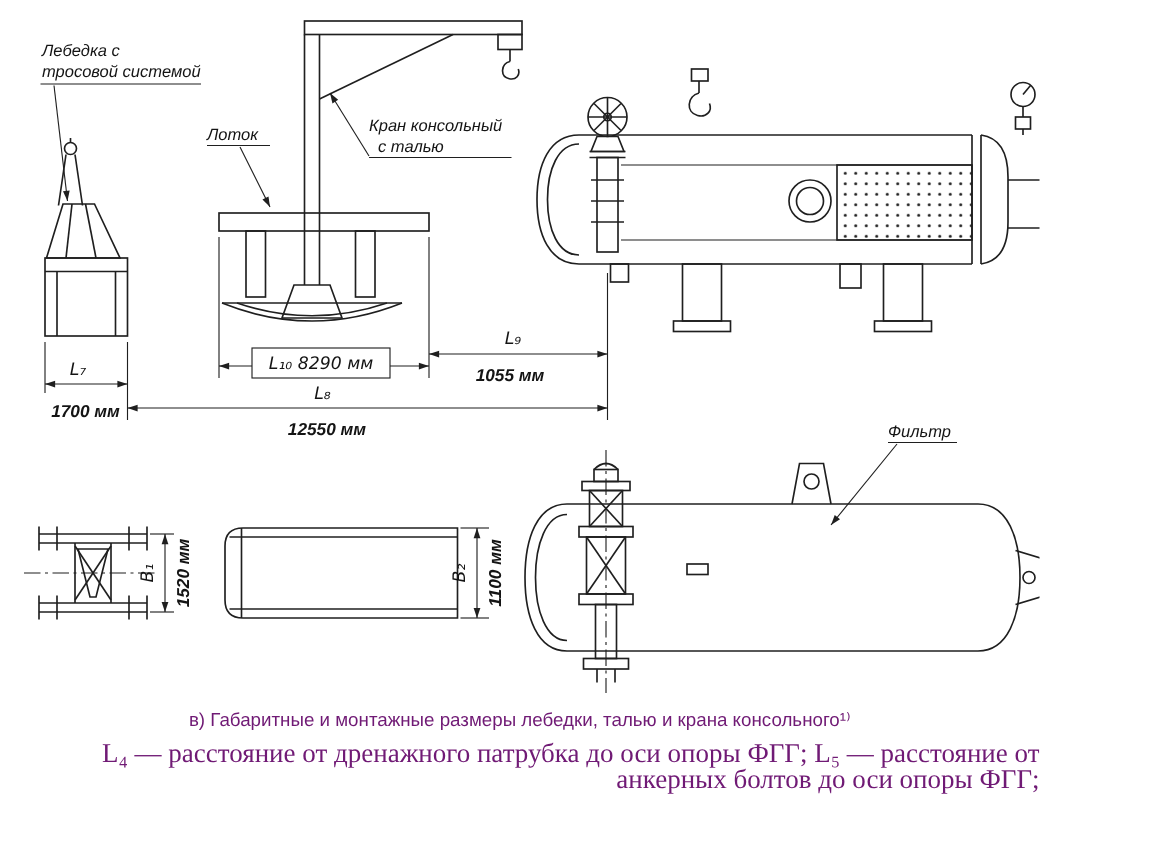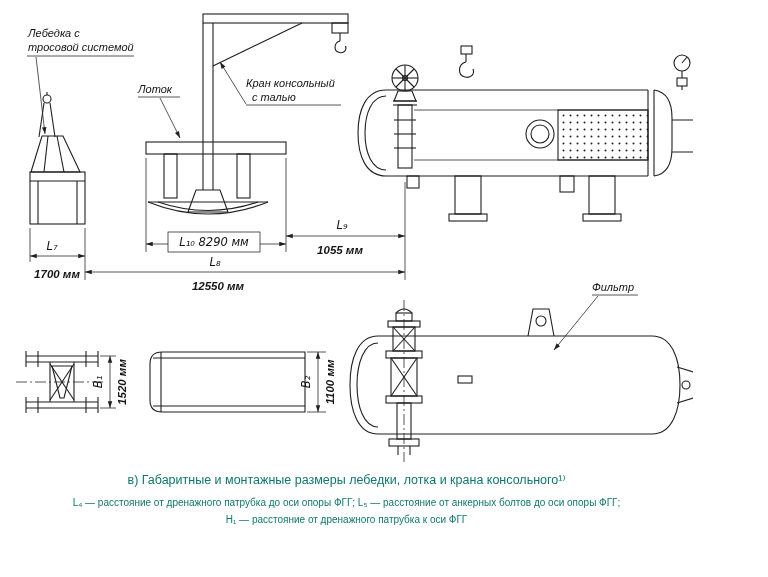--- a/index.html
+++ b/index.html
@@ -1,29 +1,29 @@
 <!DOCTYPE html>
 <html><head>
 <meta charset="utf-8">
 <style>
   * { margin:0; padding:0; box-sizing:border-box; }
   html,body { background:#ffffff; }
   #page { width:693px; height:577px; background:#fff; overflow:hidden;
-          font-family:"Liberation Sans","DejaVu Sans",sans-serif; color:#0f766e; }
+          font-family:"Liberation Sans","DejaVu Sans",sans-serif; color:#701a75; }
   #drawing { display:block; }
   .dw line,.dw path,.dw rect,.dw circle,.dw ellipse,.dw polygon,.dw polyline
       { stroke:#1f1f1f; fill:none; stroke-width:1.1; }
   .dw .thin  { stroke-width:0.75; }
   .dw .cl    { stroke-width:0.75; stroke-dasharray:11 3 2 3; }
   .dw text   { stroke:none; fill:#141414;
                font:italic 11px "Liberation Sans","DejaVu Sans",sans-serif; }
   .dw text.dsym { font:italic 11.5px "DejaVu Sans",sans-serif; }
   .dw text.dval { font:italic 700 11.5px "Liberation Sans","DejaVu Sans",sans-serif; }
   .caption { text-align:center; font-size:12.5px; margin-top:2px; }
-  .legend  { margin-top:7px; text-align:center; font-size:10px; line-height:17px; }
+  .legend  { margin-top:7px; text-align:right; font-size:18px; line-height:17px;font-family:Liberation Serif, serif; }
 </style>
 </head>
 <body>
 
 <div id="page">
 
 <svg id="drawing" width="768" height="470" viewBox="0 0 768 470">
   <defs>
     <marker id="arr" viewBox="0 0 10 10" refX="9.5" refY="5" markerWidth="10" markerHeight="10" orient="auto-start-reverse">
       <path d="M0.5,2 L9.5,5 L0.5,8 Z" fill="#1f1f1f" stroke="none"></path>
@@ -269,20 +269,19 @@
         <rect x="397" y="403" width="14" height="36"></rect>
         <rect x="389" y="439" width="30" height="7"></rect>
         <line x1="398" y1="446" x2="398" y2="455"></line>
         <line x1="410" y1="446" x2="410" y2="455"></line>
       </g>
     </g>
 
   </g>
 </svg>
 
-<div class="caption">в) Габаритные и монтажные размеры лебедки, лотка и крана консольного¹⁾</div>
+<div class="caption">в) Габаритные и монтажные размеры лебедки, талью и крана консольного¹⁾</div>
 
 <div class="legend">
   <div class="legend-line">L₄ — расстояние от дренажного патрубка до оси опоры ФГГ; L₅ — расстояние от анкерных болтов до оси опоры ФГГ;</div>
-  <div class="legend-line">H₁ — расстояние от дренажного патрубка к оси ФГГ</div>
 </div>
 
 </div>
 
 </body></html>

